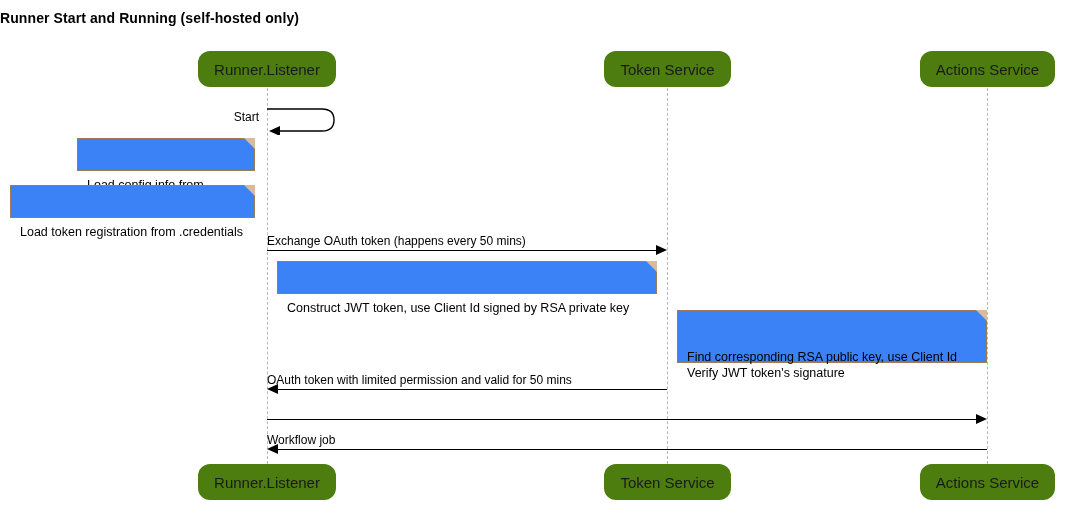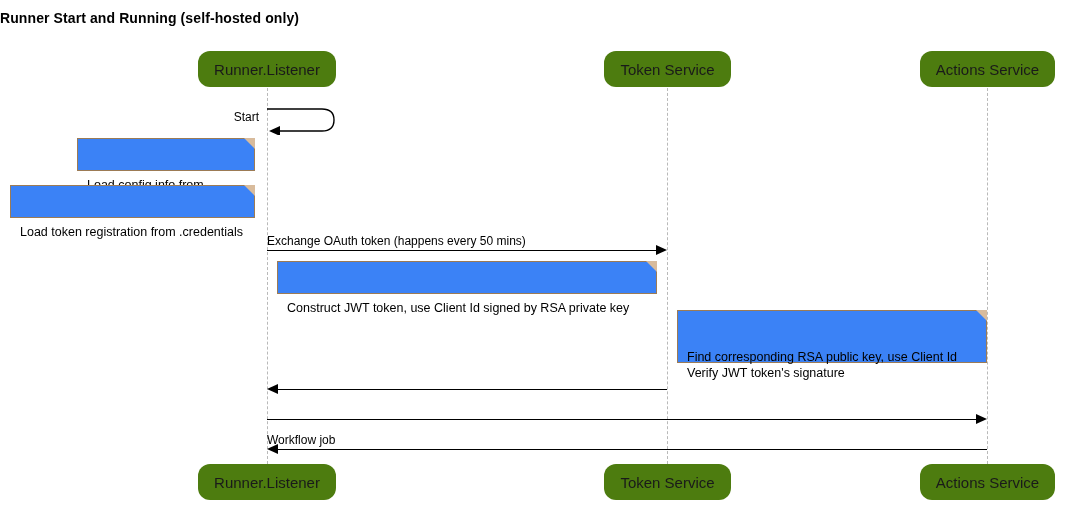--- a/index.html
+++ b/index.html
@@ -144,20 +144,21 @@
     <svg width="80" height="30" viewBox="0 0 80 30">
       <path d="M 1,4 L 56,4 Q 68,4 68,15 Q 68,26 56,26 L 14,26" fill="none" stroke="#000000" stroke-width="1.4"></path>
       <polygon points="14,21 14,31 3,26" fill="#000000"></polygon>
     </svg>
   </div>
 
   <div class="msg-label" style="left:267px; top:234px; width:400px;">Exchange OAuth token (happens every 50 mins)</div>
   <div class="msg-line" style="left:267px; top:250px; width:390px;"></div>
   <div class="arrowhead right" style="left:656px; top:245px;"></div>
 
+  <div class="msg-label" style="left:267px; top:373px; width:400px;">OAuth token with limited permission and valid for 50 mins</div>
   <div class="msg-line" style="left:278px; top:389px; width:389px;"></div>
   <div class="arrowhead left" style="left:267px; top:384px;"></div>
 
   <div class="msg-line" style="left:267px; top:419px; width:710px;"></div>
   <div class="arrowhead right" style="left:976px; top:414px;"></div>
 
   <div class="msg-label" style="left:267px; top:433px; width:720px;">Workflow job</div>
   <div class="msg-line" style="left:278px; top:449px; width:709px;"></div>
   <div class="arrowhead left" style="left:267px; top:444px;"></div>
 

